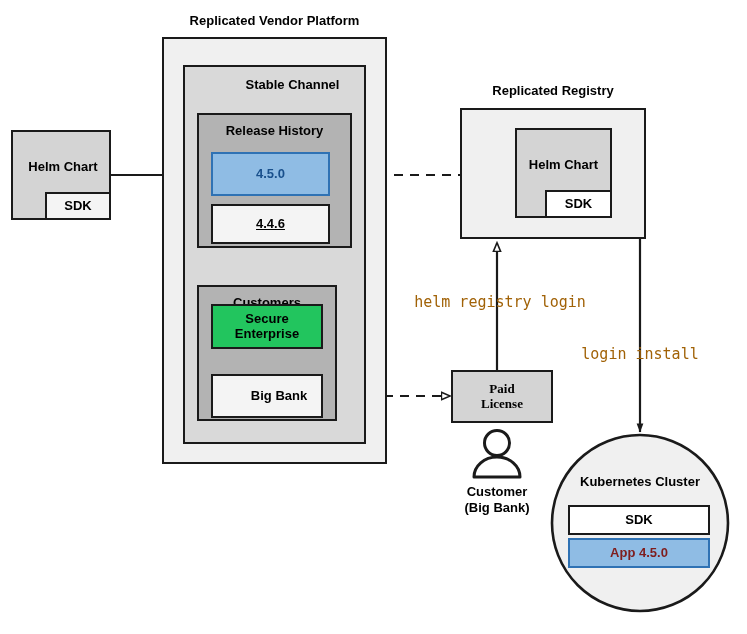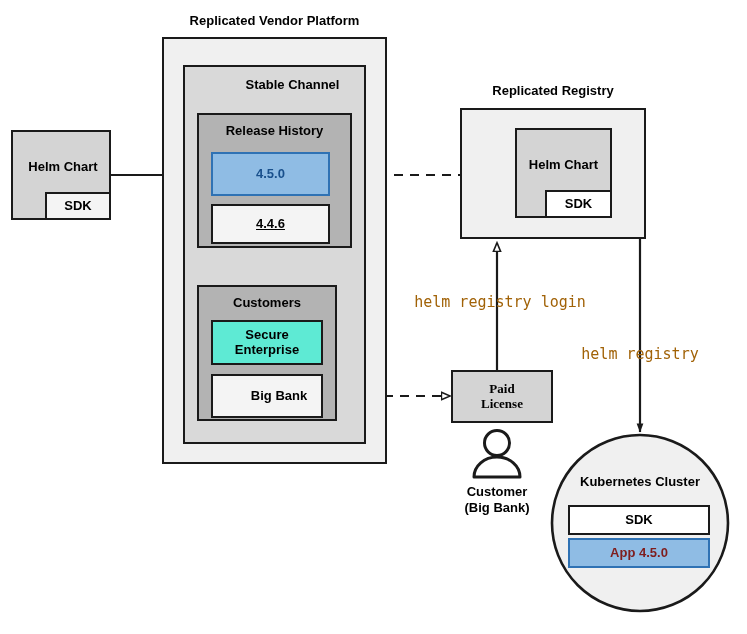--- a/index.html
+++ b/index.html
@@ -140,21 +140,21 @@
   </div>
 
   <div class="abs box" style="left:211px; top:204px; width:119px; height:40px; background:#f4f4f4;">
     <div class="center-text" style="width:100%; height:100%; font-size:13px;text-decoration:underline;">4.4.6</div>
   </div>
 
   <div class="abs box" style="left:197px; top:285px; width:140px; height:136px; background:#b3b3b3;">
     <div class="center-text" style="position:absolute; left:0; top:6px; width:136px; height:20px; font-size:13px;">Customers</div>
   </div>
 
-  <div class="abs box" style="left:211px; top:320px; width:112px; height:45px; background:#5eead4;">
+  <div class="abs box" style="left:211px; top:304px; width:112px; height:45px; background:#22c55e;">
     <div class="center-text" style="width:100%; height:100%; font-size:13px; white-space:pre-line;">Secure
 Enterprise</div>
   </div>
 
   <div class="abs box" style="left:211px; top:374px; width:112px; height:44px; background:#f4f4f4;padding-left:24px;">
     <div class="center-text" style="width:100%; height:100%; font-size:13px; white-space:pre-line;">Big Bank</div>
   </div>
 
   <div class="title lbl" style="left:460px; top:84px; width:186px;">Replicated Registry</div>
 
@@ -162,21 +162,21 @@
 
   <div class="abs box" style="left:515px; top:128px; width:97px; height:90px; background:#d4d4d4;">
     <div class="center-text" style="position:absolute; left:0; top:24px; width:93px; height:22px; font-size:13px;">Helm Chart</div>
   </div>
   <div class="abs box" style="left:545px; top:190px; width:67px; height:28px; background:#ffffff;">
     <div class="center-text" style="width:100%; height:100%; font-size:13px;">SDK</div>
   </div>
 
   <div class="mono abs" style="left:402px; top:293px; width:196px; text-align:center;">helm registry login</div>
 
-  <div class="mono abs" style="left:575px; top:345px; width:130px; text-align:center;">helm registry</div>
+  <div class="mono abs" style="left:575px; top:345px; width:130px; text-align:center;">login install</div>
 
   <div class="abs box" style="left:451px; top:370px; width:102px; height:53px; background:#d4d4d4;font-family:Liberation Serif, serif;">
     <div class="center-text" style="width:100%; height:100%; font-size:13px; white-space:pre-line;">Paid
 License</div>
   </div>
 
   <div class="lbl" style="left:437px; top:485px; width:120px; font-size:13px;">Customer</div>
   <div class="lbl" style="left:437px; top:501px; width:120px; font-size:13px;">(Big Bank)</div>
 
   <div class="lbl" style="left:560px; top:475px; width:160px; font-size:13px;">Kubernetes Cluster</div>

